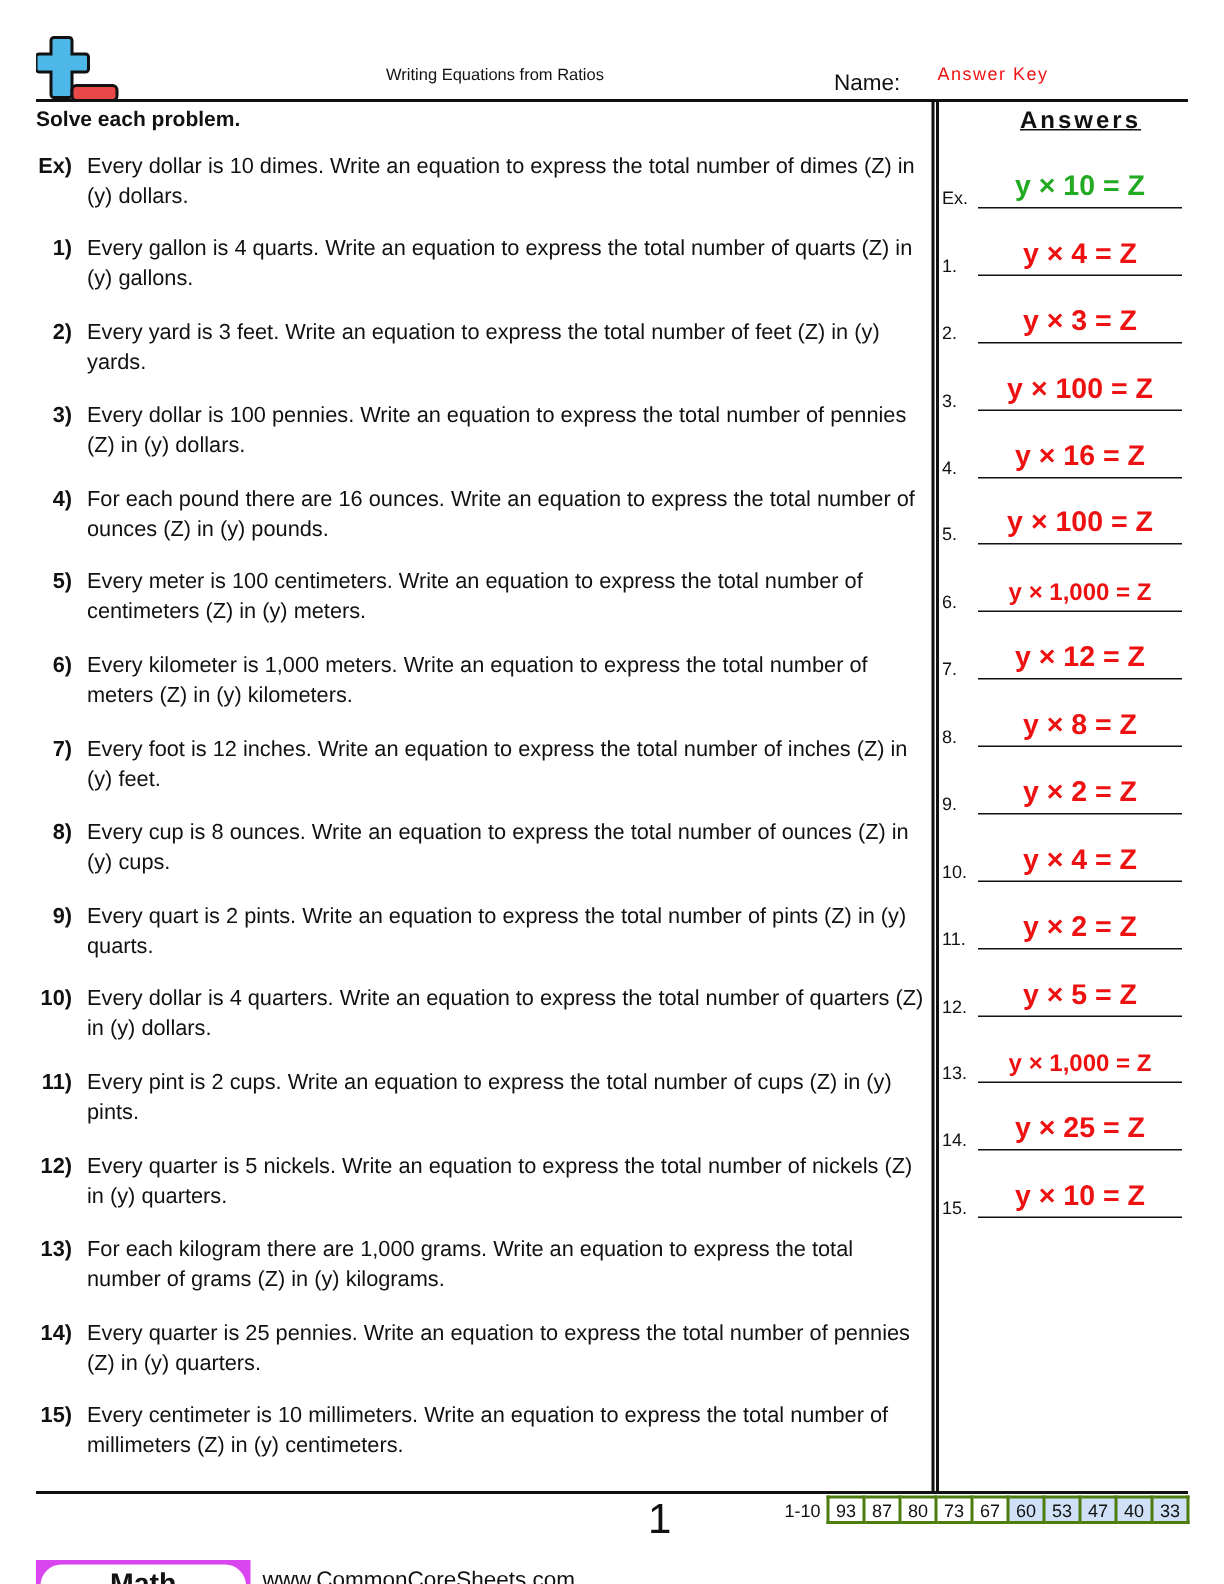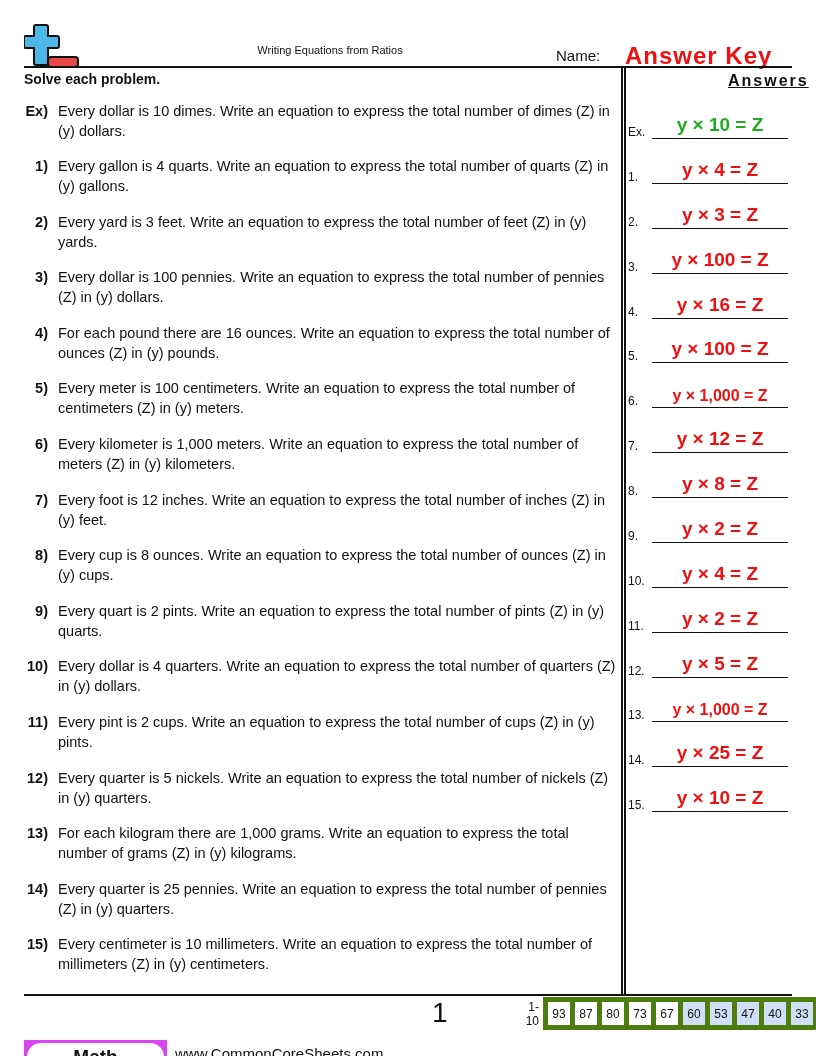--- a/index.html
+++ b/index.html
@@ -2,46 +2,46 @@
 <html><head>
 <meta charset="utf-8">
 <style>
   html, body { margin: 0; padding: 0; background: #ffffff; }
   body { width: 816px; height: 1056px; position: relative; overflow: hidden;
          font-family: "Liberation Sans", sans-serif; color: #111; }
   .logo { position: absolute; left: 24px; top: 24px; width: 56px; height: 44px; }
   .title { position: absolute; left: 0; width: 660px; top: 44px; text-align: center;
            font-size: 11px; color: #111; }
   .name-label { position: absolute; left: 556px; top: 47px; font-size: 15px; }
-  .name-value { position: absolute; left: 625px; top: 42px; font-size: 24px; font-weight: bold;
+  .name-value { position: absolute; left: 625px; top: 42px; font-size: 12px; font-weight: normal;
                 color: #ee1111; letter-spacing: 1px; }
   .header-rule { position: absolute; left: 24px; right: 24px; top: 66px; height: 2px; background: #111; }
   .instructions { position: absolute; left: 24px; top: 71px; font-size: 14px; font-weight: bold; }
   .divider { position: absolute; left: 621px; top: 68px; width: 2px; height: 926px;
              border-left: 2px solid #111; border-right: 2px solid #111; box-sizing: content-box; width: 1px; }
   .answers-title { position: absolute; left: 680px; top: 72px; font-size: 16px; font-weight: bold;
-                   letter-spacing: 2px; text-decoration: underline; margin-left: 48px; }
+                   letter-spacing: 2px; text-decoration: underline; }
   .problem { position: absolute; left: 0; width: 620px; font-size: 14.5px; line-height: 20px; }
   .problem .num { position: absolute; right: 572px; font-weight: bold; white-space: nowrap; }
   .problem .text { position: absolute; left: 58px; width: 562px; }
   .answer-row { position: absolute; left: 628px; width: 160px; height: 30px; }
   .answer-row .alabel { position: absolute; left: 0; bottom: 0; font-size: 12px; }
   .answer-row .aline { position: absolute; left: 24px; right: 0; bottom: 0; height: 1px; background: #111; }
   .answer-row .aval { position: absolute; left: 24px; right: 0; bottom: 3px; text-align: center;
                       font-size: 19px; font-weight: bold; color: #ee1111; }
   .answer-row .aval.small { font-size: 16px; }
   .answer-row .aval.green { color: #22aa22; }
   .footer-rule { position: absolute; left: 24px; right: 24px; top: 994px; height: 2px; background: #111; }
   .math-badge { position: absolute; left: 24px; top: 996px; width: 143px; height: 36px; background: #d946ef; margin-top: 44px; }
   .math-pill { position: absolute; left: 3px; top: 3px; width: 137px; height: 28px; background: #fff;
                border-radius: 14px; text-align: center; line-height: 28px; font-weight: bold; font-size: 19px; }
   .site { position: absolute; left: 175px; top: 1045px; font-size: 15px; }
   .page-num { position: absolute; left: 432px; top: 997px; font-size: 28px; }
   .score-table { position: absolute; left: 520px; top: 997px; border-collapse: collapse; font-size: 12px; }
-  .score-table td { border: 5px solid #4d7c0f; padding: 0 3px; height: 15px; text-align: center; min-width: 16px; }
+  .score-table td { border: 2px solid #4d7c0f; padding: 0 3px; height: 15px; text-align: center; min-width: 16px; }
   .score-table td.lbl { border: none; text-align: right; padding-right: 4px; }
   .score-table td.blue { background: #cfe0f7; }
   .score-table td.empty { border: none; }
 </style>
 </head>
 <body>
 
 <svg class="logo" viewBox="0 0 56 44">
   <path d="M12 1 h10 a2 2 0 0 1 2 2 v9 h9 a2 2 0 0 1 2 2 v8 a2 2 0 0 1 -2 2 h-9 v15 a2 2 0 0 1 -2 2 h-10 a2 2 0 0 1 -2 -2 v-15 h-8 a2 2 0 0 1 -2 -2 v-8 a2 2 0 0 1 2 -2 h8 v-9 a2 2 0 0 1 2 -2 z" fill="#4db8e8" stroke="#111" stroke-width="2"></path>
   <rect x="24" y="33" width="30" height="10" rx="3" fill="#e84848" stroke="#111" stroke-width="2"></rect>

